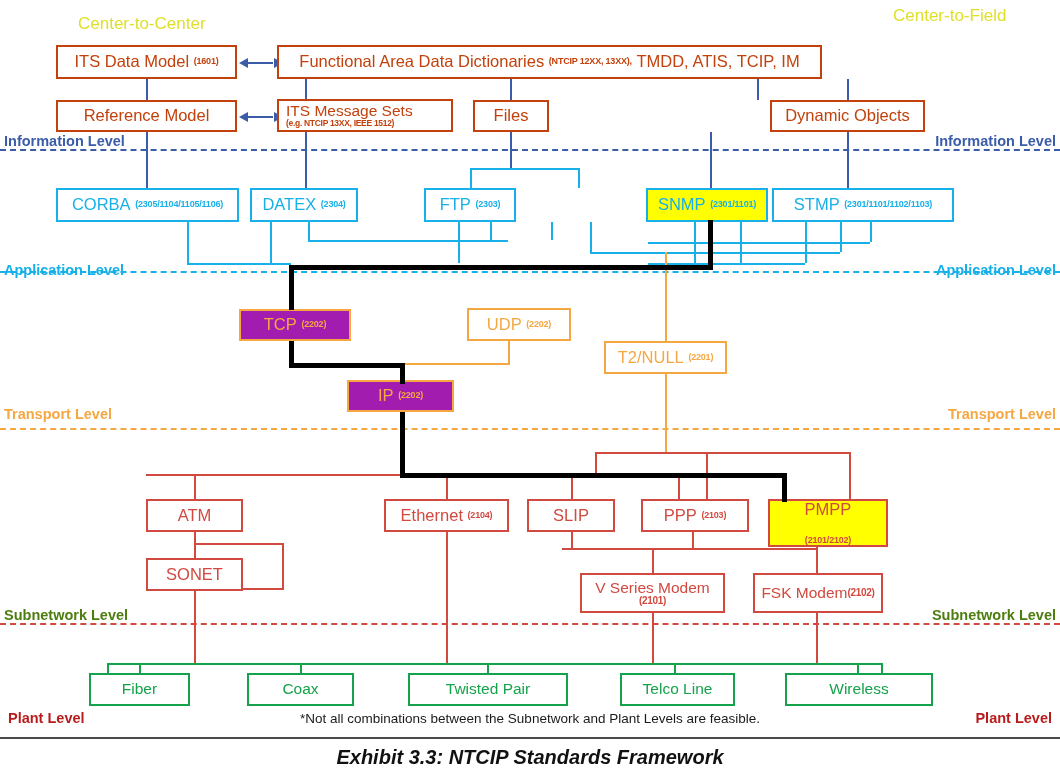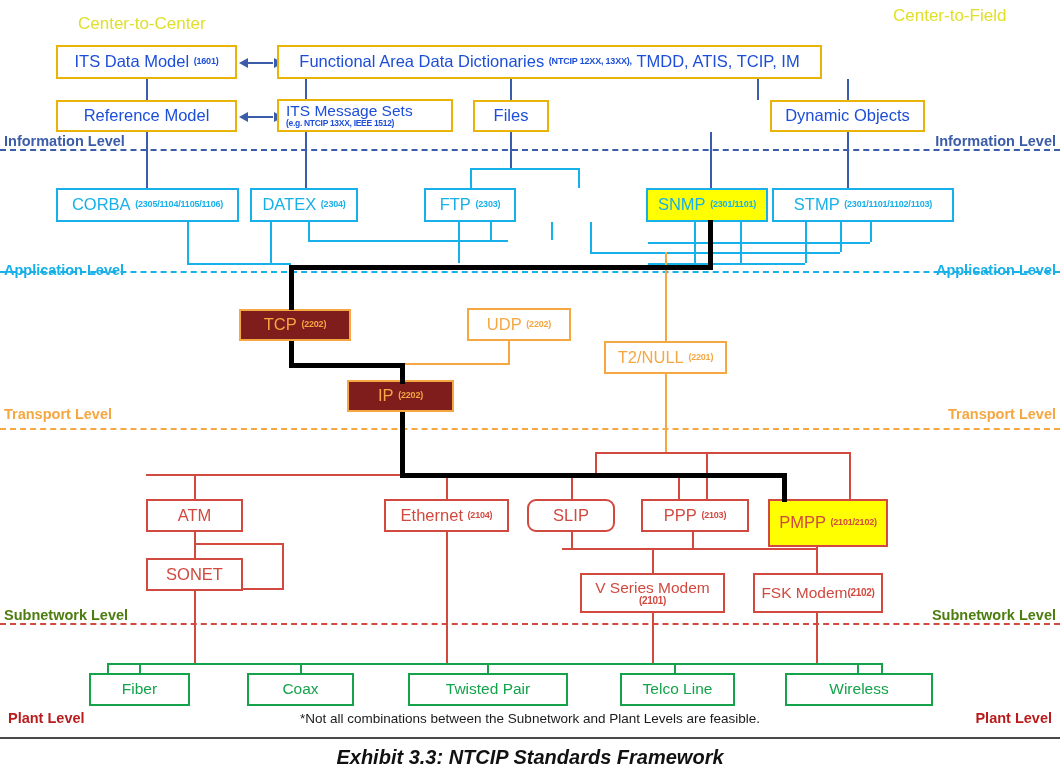--- a/index.html
+++ b/index.html
@@ -25,28 +25,28 @@
     background:#ffffff;
     white-space:nowrap;
     line-height:1.05;
     z-index:5;
   }
   .box .lbl{display:inline;}
   .box .num{font-size:9px;font-weight:bold;letter-spacing:-0.2px;}
   .box .sub{display:block;font-size:8.5px;font-weight:bold;letter-spacing:-0.3px;}
 
   
-  .info{border:2px solid #eab308;color:#1d4ed8;font-size:16.5px;}
+  .info{border:2px solid #c2410c;color:#c2410c;font-size:16.5px;}
   .app {border:2px solid #17b0e8;color:#17b0e8;font-size:16.5px;}
   .trans{border:2px solid #f5a742;color:#f5a742;font-size:16.5px;}
   .sub-net{border:2px solid #d1493f;color:#d1493f;font-size:16.5px;}
   .plant{border:2px solid #14a34a;color:#14a34a;font-size:15.5px;}
 
   .hl-app{background:#ffff00;}
-  .hl-trans{background:#7f1d1d;}
+  .hl-trans{background:#a21caf;}
   .hl-sub{background:#ffff00;}
 
   
   .ln{position:absolute;z-index:2;}
   .ln.h{height:0;border-top-width:2px;border-top-style:solid;}
   .ln.v{width:0;border-left-width:2px;border-left-style:solid;}
   .c-info{border-color:#3b5ca8;}
   .c-app{border-color:#17b0e8;}
   .c-trans{border-color:#f5a742;}
   .c-sub{border-color:#d1493f;}
@@ -296,29 +296,29 @@
   </div>
 
   <div class="box sub-net" style="left:146px;top:558px;width:97px;height:33px;">
     <span class="lbl">SONET</span>
   </div>
 
   <div class="box sub-net" style="left:384px;top:499px;width:125px;height:33px;">
     <span class="lbl">Ethernet</span>&nbsp;<span class="num">(2104)</span>
   </div>
 
-  <div class="box sub-net" style="left:527px;top:499px;width:88px;height:33px;border-radius:9px;">
+  <div class="box sub-net" style="left:527px;top:499px;width:88px;height:33px;">
     <span class="lbl">SLIP</span>
   </div>
 
   <div class="box sub-net" style="left:641px;top:499px;width:108px;height:33px;">
     <span class="lbl">PPP</span>&nbsp;<span class="num">(2103)</span>
   </div>
 
-  <div class="box sub-net hl-sub" style="left:768px;top:499px;width:120px;height:48px;">
+  <div class="box sub-net hl-sub" style="left:768px;top:499px;width:120px;height:48px;flex-direction:column;">
     <span class="lbl">PMPP</span>&nbsp;<span class="num">(2101/2102)</span>
   </div>
 
   <div class="box sub-net" style="left:580px;top:573px;width:145px;height:40px;flex-direction:column;justify-content:center;">
     <span class="lbl" style="font-size:15.5px;">V Series Modem</span>
     <span class="sub" style="font-size:10px;">(2101)</span>
   </div>
 
   <div class="box sub-net" style="left:753px;top:573px;width:130px;height:40px;flex-direction:row;justify-content:center;">
     <span class="lbl" style="font-size:15.5px;">FSK Modem</span>

